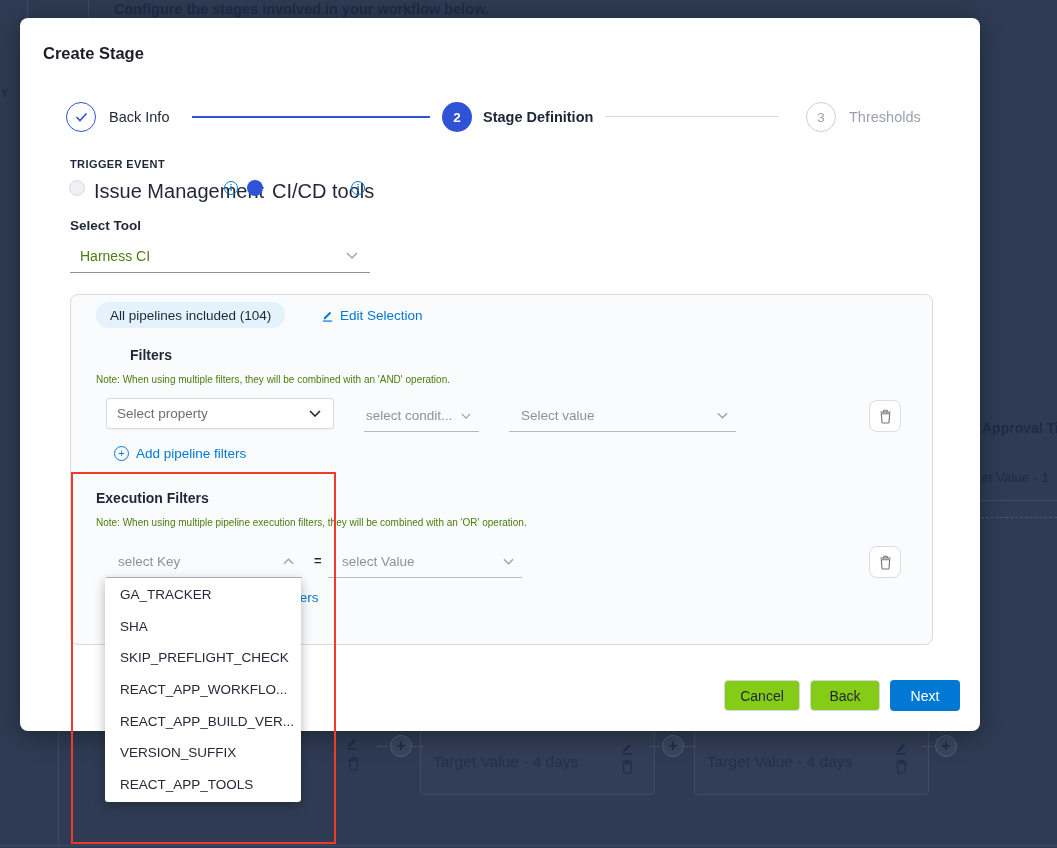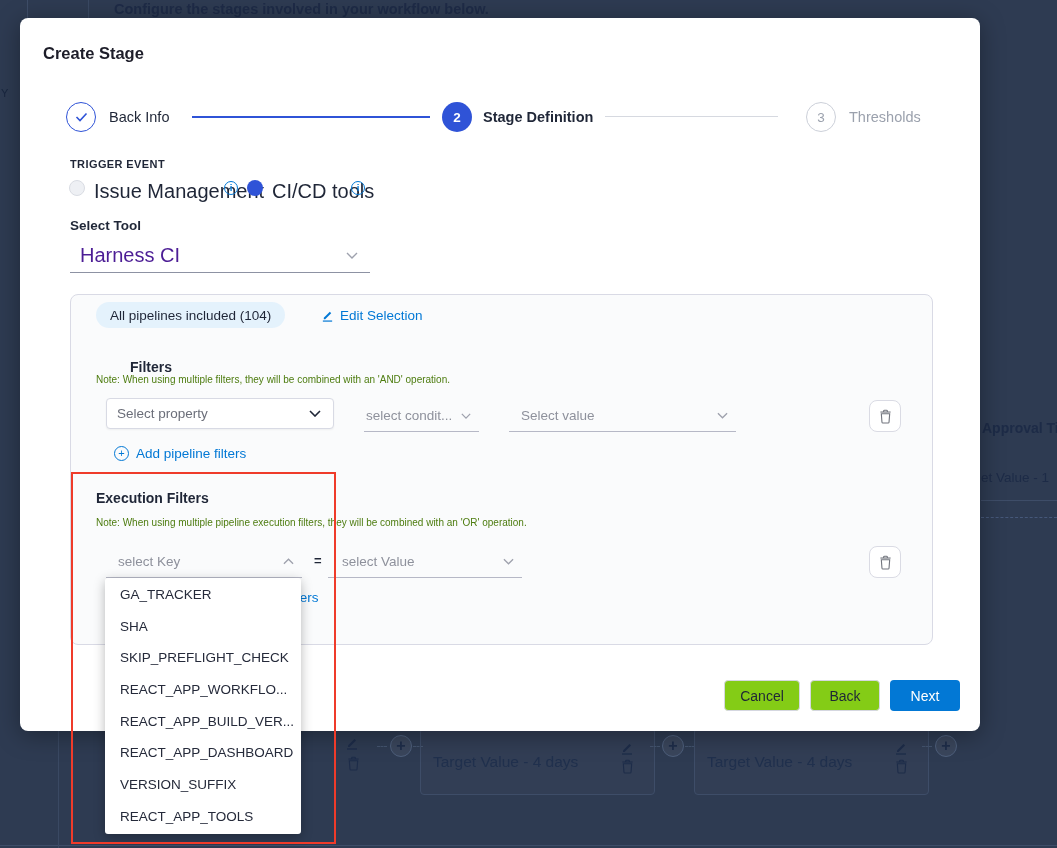--- a/index.html
+++ b/index.html
@@ -55,35 +55,35 @@
   .rl-1 { left:74px; } .rl-2 { left:252px; }
   .info-icon { width:14px; height:14px; border:1.3px solid #0278d5; border-radius:50%; color:#0278d5;
                display:flex; align-items:center; justify-content:center; top:163px; }
   .info-icon::after { content:"i"; font-size:9.5px; font-weight:600; line-height:1; }
   .ii-1 { left:204px; } .ii-2 { left:331px; }
 
   
   .tool-label { left:50px; top:200px; font-size:13.5px; font-weight:bold; color:#1f2637; }
   .tool-select { left:50px; top:221px; width:300px; height:34px; border-bottom:1px solid #8d92a3;
                  display:flex; align-items:center; padding:0 12px 0 10px; }
-  .tool-select .val { font-size:20px; color:#4c1d95; flex:1; }
+  .tool-select .val { font-size:14px; color:#4d7c0f; flex:1; }
   .chev { color:#9ea1ad; display:flex; }
   .chev-dark { color:#1f2637; }
   .chev-up svg { transform:rotate(180deg); }
 
   
   .panel { left:50px; top:276px; width:863px; height:351px; background:#fafbfc;
            border:1px solid #d9dae5; border-radius:8px; }
   .chip { left:25px; top:7px; height:26px; padding:0 14px; border-radius:13px; background:#e4f2fc;
           font-size:13.5px; color:#1f2637; display:flex; align-items:center; }
   .edit-link { left:250px; top:7px; height:26px; display:flex; align-items:center; gap:6px;
                color:#0278d5; font-size:13.5px; font-weight:500; cursor:pointer; }
   .sec-head { font-size:14px; font-weight:bold; color:#1f2637; }
   .sec-note { font-size:10px; color:#4d7c0f; white-space:nowrap; }
-  .fh { left:25px; top:64px;padding-left:34px; } .fn { left:25px; top:79px; }
+  .fh { left:25px; top:52px;padding-left:34px; } .fn { left:25px; top:79px; }
   .eh { left:25px; top:195px; } .en { left:25px; top:222px; }
 
   .box-select { left:35px; top:103px; width:228px; height:31px; background:#fff; border:1px solid #d8dae4;
                 border-radius:4px; box-shadow:0 1px 2px rgba(0,0,0,.05); display:flex; align-items:center;
                 padding:0 12px 0 10px; font-size:13.5px; color:#6b6e79; }
   .box-select .val { flex:1; }
   .ul-select { height:32px; border-bottom:1px solid #b6b8c6; display:flex; align-items:center;
                font-size:13.5px; color:#8e919c; padding:0 8px 0 12px; }
   .ul-select .val { flex:1; }
   .cond-select { left:293px; top:105px; width:115px; padding-left:2px; }
@@ -329,18 +329,17 @@
   <div class="abs btn btn-plain btn-back">Back</div>
   <div class="abs btn btn-next">Next</div>
 </div>
 
 <div class="abs dropdown">
     <div class="dd-item">GA_TRACKER</div>
     <div class="dd-item">SHA</div>
     <div class="dd-item">SKIP_PREFLIGHT_CHECK</div>
     <div class="dd-item">REACT_APP_WORKFLO...</div>
     <div class="dd-item">REACT_APP_BUILD_VER...</div>
-    <div class="dd-item">REACT_APP_DASHBOARD</div>
     <div class="dd-item">VERSION_SUFFIX</div>
     <div class="dd-item">REACT_APP_TOOLS</div>
   </div>
 
 <div class="abs red-rect"></div>
 
 </body></html>

